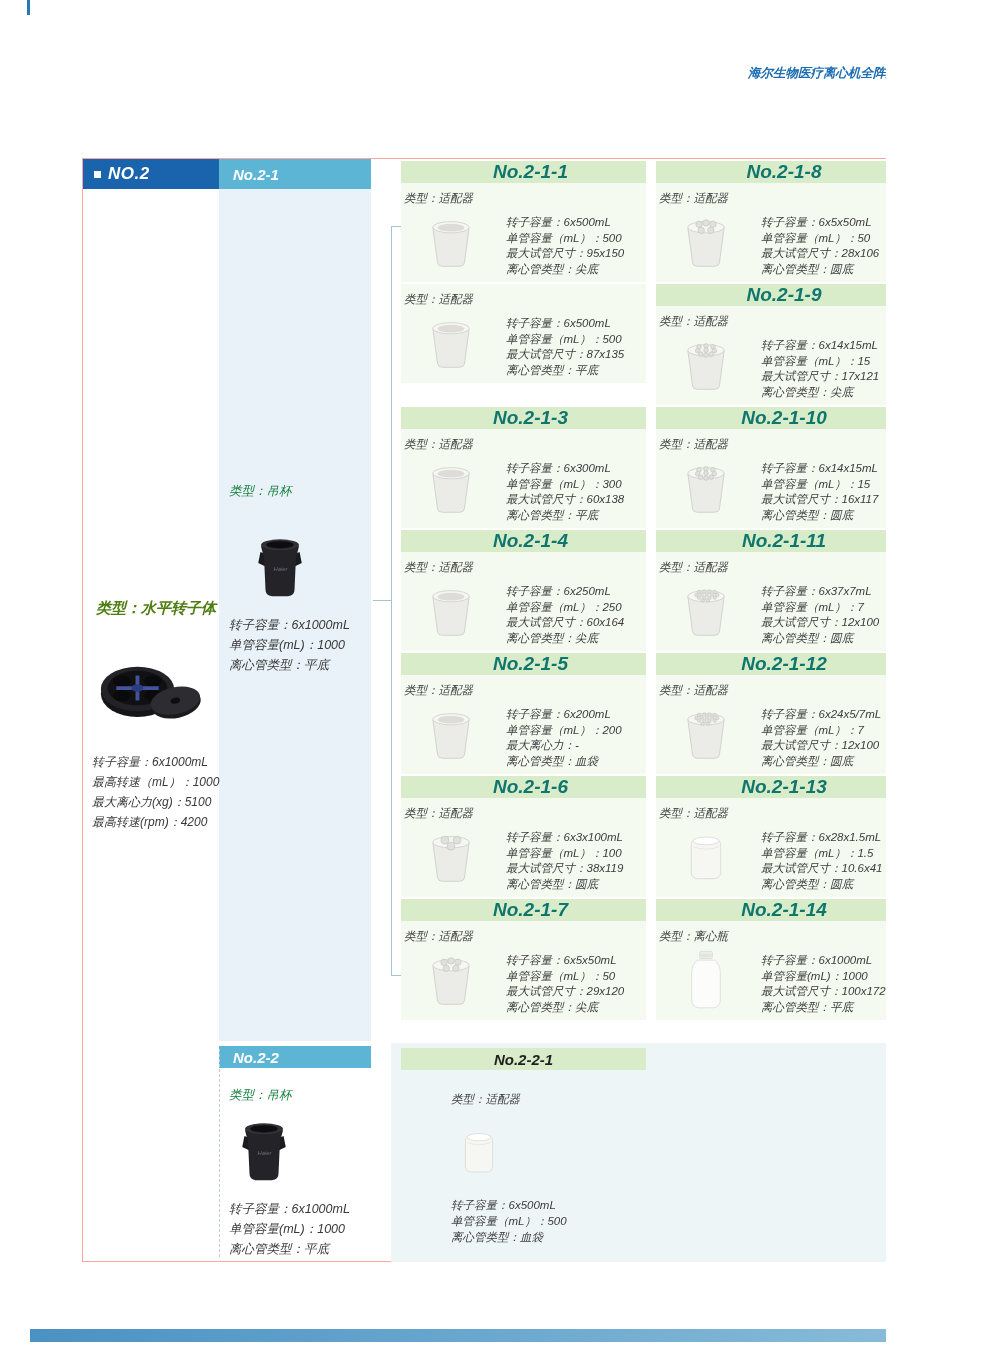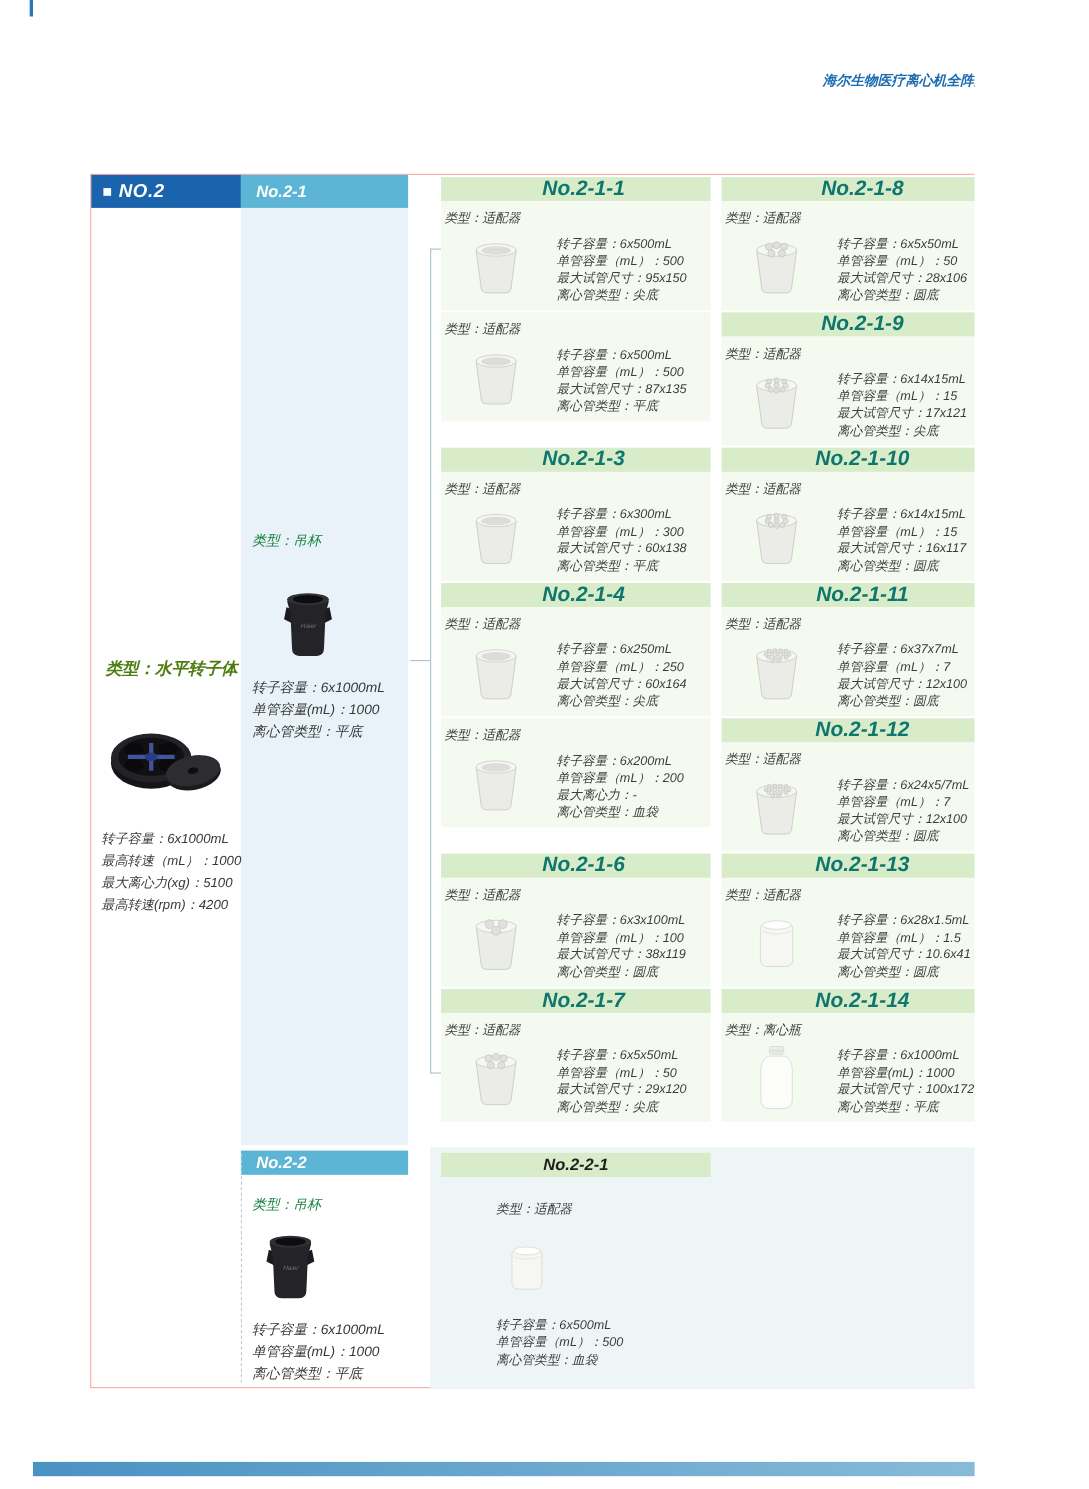--- a/index.html
+++ b/index.html
@@ -215,20 +215,23 @@
           </div>
         <div class="specs">
           <div>转子容量：6x250mL</div>
           <div>单管容量（mL）：250</div>
           <div>最大试管尺寸：60x164</div>
           <div>离心管类型：尖底</div>
         </div>
       </div>
     </div>
     <div class="cell cl" style="top:494px">
+      <div class="cell-h">
+          <span>No.2-1-5</span>
+        </div>
       <div class="cell-b">
         <div class="typ">类型：适配器</div>
         <div class="img">
             <svg viewBox="0 0 60 66">
               <path d="M9 16 L51 16 L45.5 57 Q44.8 61 40 61 L20 61 Q15.2 61 14.5 57 Z" fill="#ebebe8" stroke="#cdcdc8" stroke-width="1"></path>
               <ellipse cx="30" cy="16" rx="21" ry="6.5" fill="#f6f6f4" stroke="#d1d1cc" stroke-width="1"></ellipse>
               <ellipse cx="30" cy="16.5" rx="15.5" ry="4.5" fill="#dddcd8"></ellipse>
             </svg>
           </div>
         <div class="specs">

